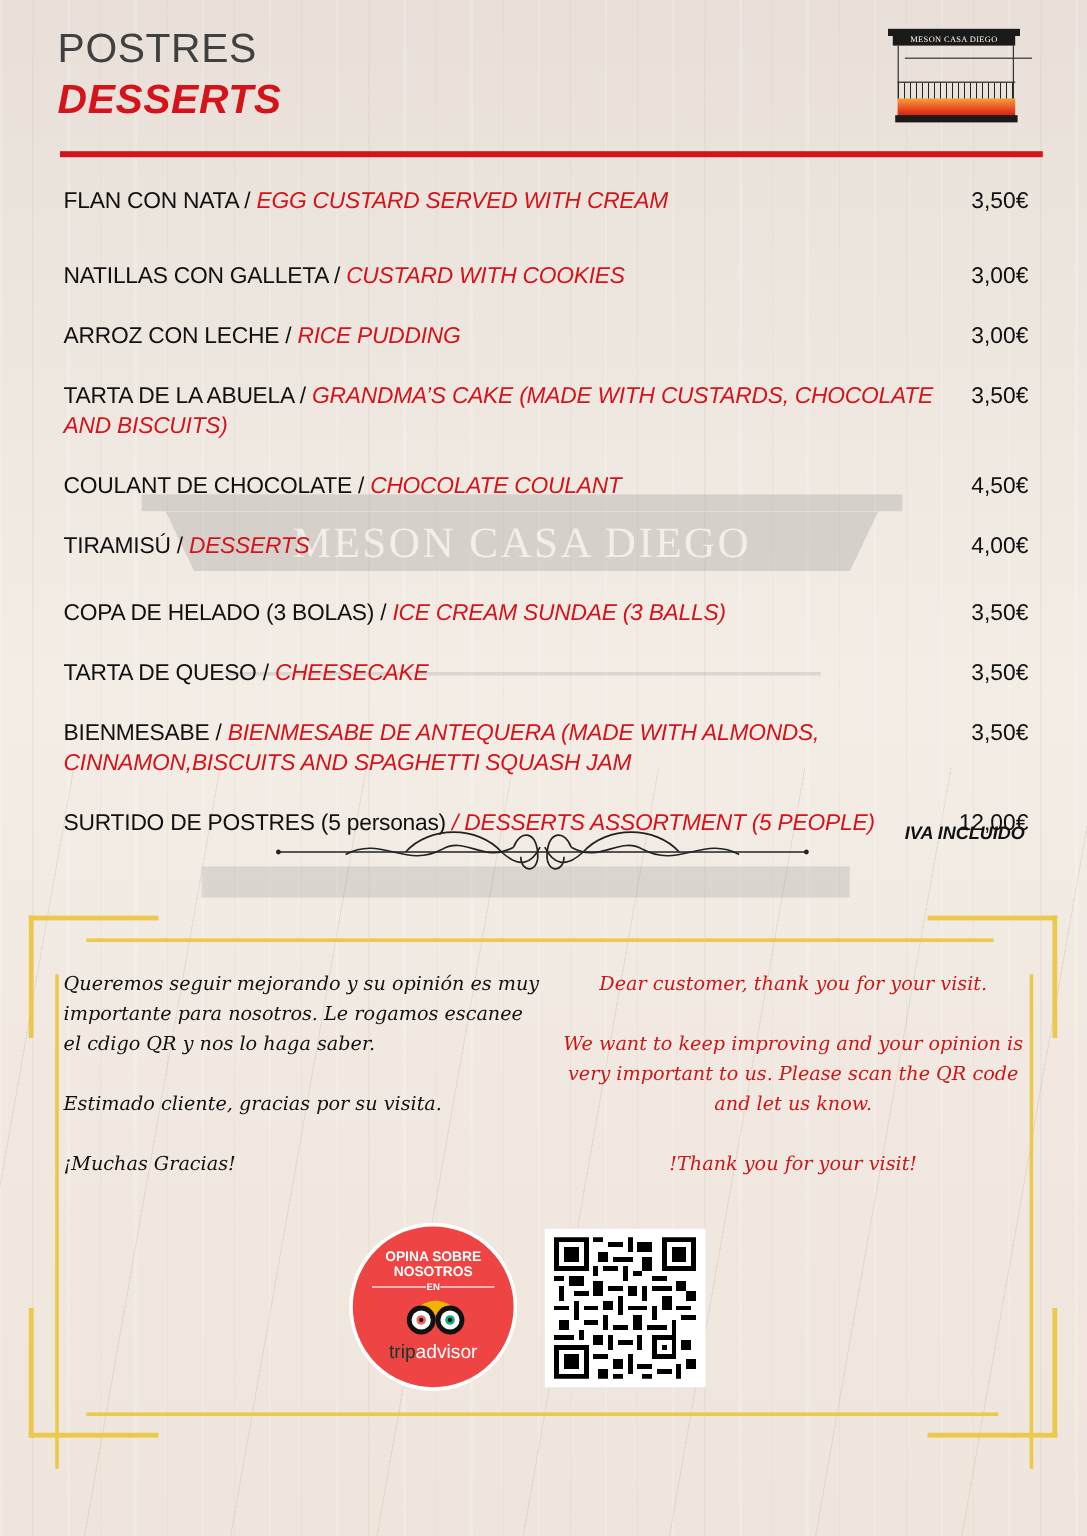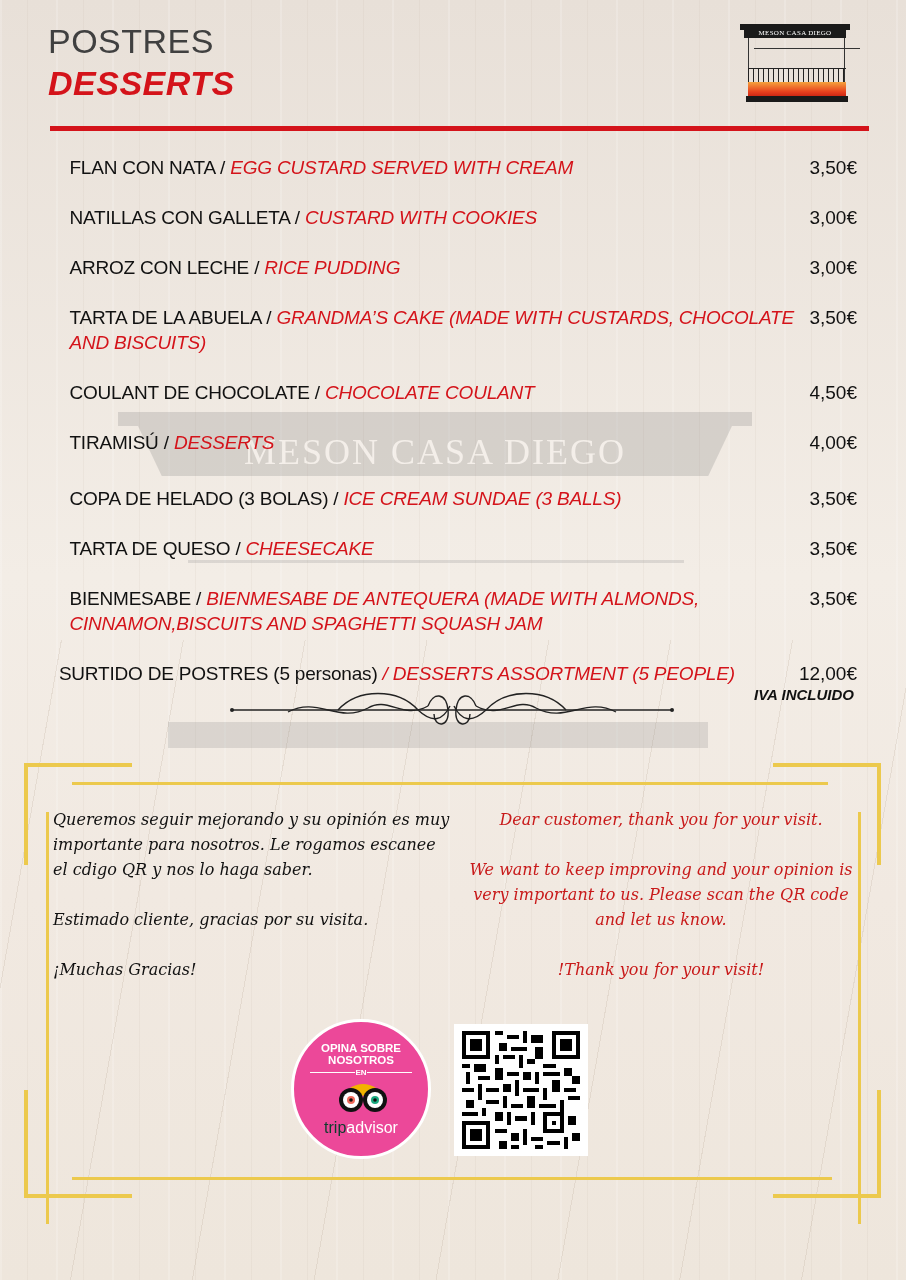--- a/index.html
+++ b/index.html
@@ -39,40 +39,40 @@
   .watermark { position: absolute; left: 118px; top: 412px; width: 634px; height: 340px; opacity: 0.22; pointer-events: none; }
   .watermark .wm-cap { position: absolute; left: 0; top: 0; width: 634px; height: 14px; background: #777; }
   .watermark .wm-sign { position: absolute; left: 20px; top: 14px; width: 594px; height: 50px; background: #777;
     clip-path: polygon(0 0, 100% 0, 96% 100%, 4% 100%); color: #fff; font-family: "Liberation Serif", serif;
     font-size: 36px; text-align: center; line-height: 52px; letter-spacing: 2px; }
   .watermark .wm-rail { position: absolute; left: 70px; top: 148px; width: 496px; height: 3px; background: #888; }
   .watermark .wm-bottom { position: absolute; left: 50px; top: 310px; width: 540px; height: 26px; background: #888; }
 
   
   .menu { position: absolute; left: 53px; top: 155px; width: 804px; }
-  .item { position: relative; display: flex; justify-content: flex-end; align-items: flex-start; }
+  .item { position: relative; display: flex; justify-content: space-between; align-items: flex-start; }
   .item .name { width: 740px; font-size: 19px; line-height: 25px; color: #111; font-weight: 500; letter-spacing: -0.2px; }
   .item .name .es { color: #111; }
   .item .name .en { color: #d4131a; font-style: italic; }
   .item .price { font-size: 19px; line-height: 25px; color: #111; font-weight: 500; text-align: right; white-space: nowrap; }
   .iva { position: absolute; right: 52px; top: 686px; font-size: 15px; font-style: italic; font-weight: 700; color: #111; }
 
   .flourish { position: absolute; left: 228px; top: 690px; width: 448px; height: 38px; }
 
   
   .g { position: absolute; background: #ecc94d; }
 
   .msg { position: absolute; font-family: "DejaVu Serif", serif; font-style: italic; font-size: 16px; line-height: 25px; }
   .msg p { margin: 0 0 25px 0; }
   .msg-es { left: 53px; top: 807px; width: 400px; color: #111; }
   .msg-en { left: 466px; top: 807px; width: 390px; color: #c81a1a; text-align: center; }
 
   
   .ta { position: absolute; left: 291px; top: 1019px; width: 140px; height: 140px; border-radius: 50%;
-    background: #ec4899; border: 3px solid #fff; box-sizing: border-box; text-align: center; color: #fff; }
+    background: #ef4444; border: 3px solid #fff; box-sizing: border-box; text-align: center; color: #fff; }
   .ta .t1 { position: absolute; left: 0; right: 0; top: 20px; font-size: 11.5px; font-weight: 700; line-height: 12px; }
   .ta .en-row { position: absolute; left: 16px; right: 16px; top: 46px; font-size: 8px; font-weight: 700; display: flex; align-items: center; gap: 0; }
   .ta .en-row .ln { flex: 1; height: 1px; background: #fff; }
   .ta .owl { position: absolute; left: 42px; top: 60px; width: 54px; height: 32px; }
   .ta .brand { position: absolute; left: 0; right: 0; top: 97px; font-size: 16px; text-align: center; }
   .ta .brand .trip { color: #0b3d2c; }
 
   .qr { position: absolute; left: 454px; top: 1024px; width: 134px; height: 132px; background: #fff; }
   .qr svg { position: absolute; left: 7px; top: 7px; }
 </style>
@@ -101,21 +101,21 @@
   <div class="wm-sign">MESON CASA DIEGO</div>
   <div class="wm-rail"></div>
   <div class="wm-bottom"></div>
 </div>
 
 <div class="menu">
   <div class="item" style="margin-top:0">
     <div class="name"><span class="es">FLAN CON NATA / </span><span class="en">EGG CUSTARD SERVED WITH CREAM</span></div>
     <div class="price">3,50€</div>
   </div>
-  <div class="item" style="margin-top:25px">
+  <div class="item" style="margin-top:38px">
     <div class="name"><span class="es">NATILLAS CON GALLETA / </span><span class="en">CUSTARD WITH COOKIES</span></div>
     <div class="price">3,00€</div>
   </div>
   <div class="item" style="margin-top:25px">
     <div class="name"><span class="es">ARROZ CON LECHE / </span><span class="en">RICE PUDDING</span></div>
     <div class="price">3,00€</div>
   </div>
   <div class="item" style="margin-top:25px">
     <div class="name"><span class="es">TARTA DE LA ABUELA / </span><span class="en">GRANDMA’S CAKE (MADE WITH CUSTARDS, CHOCOLATE AND BISCUITS)</span></div>
     <div class="price">3,50€</div>

